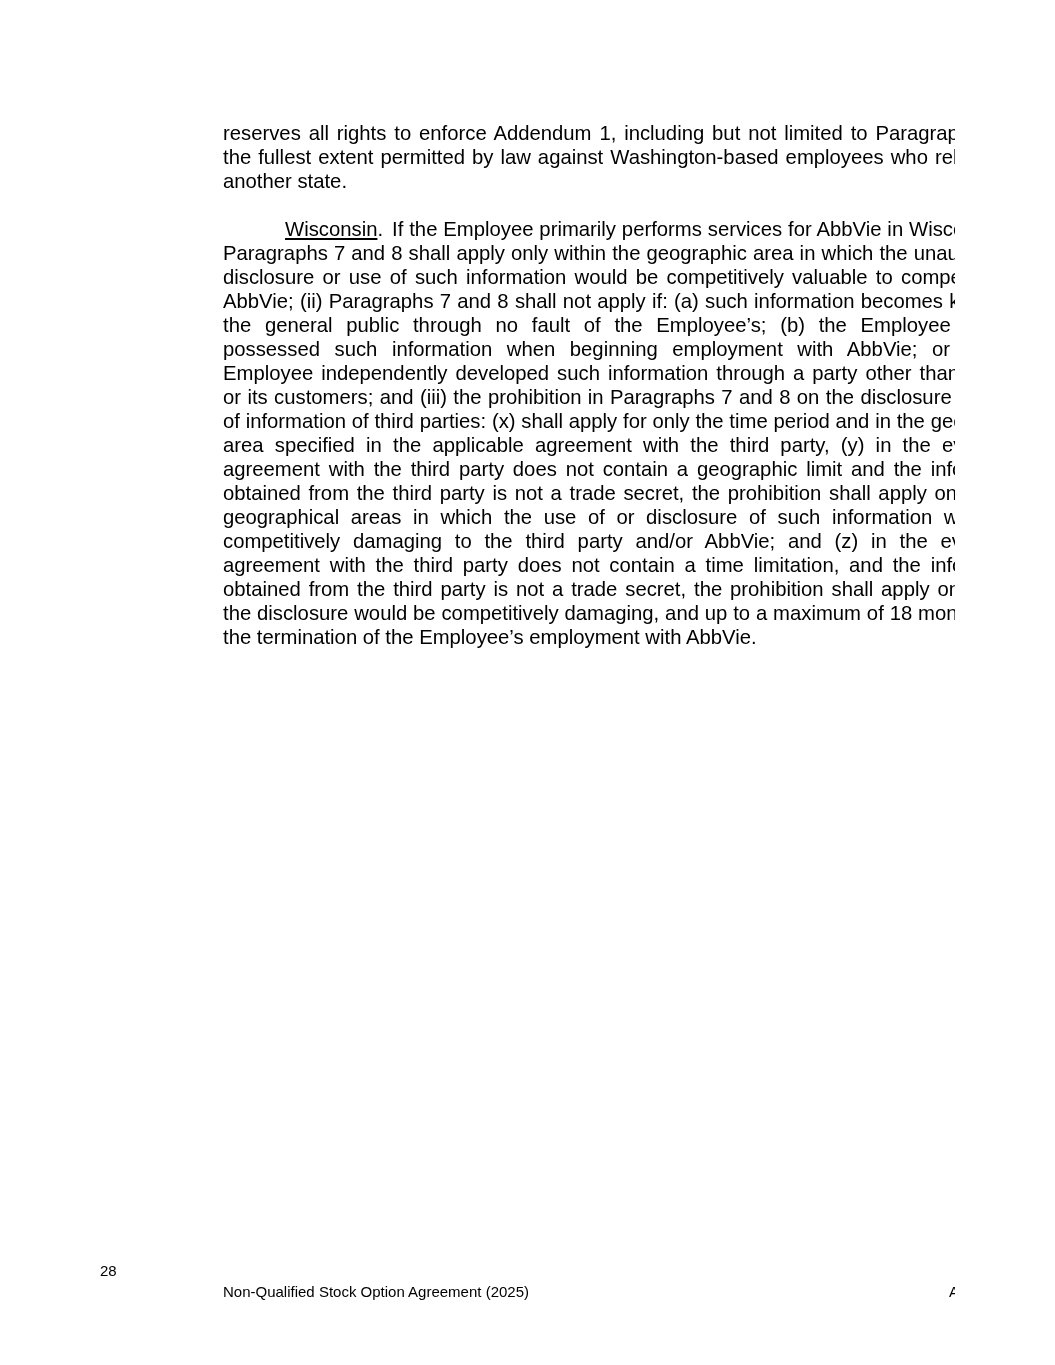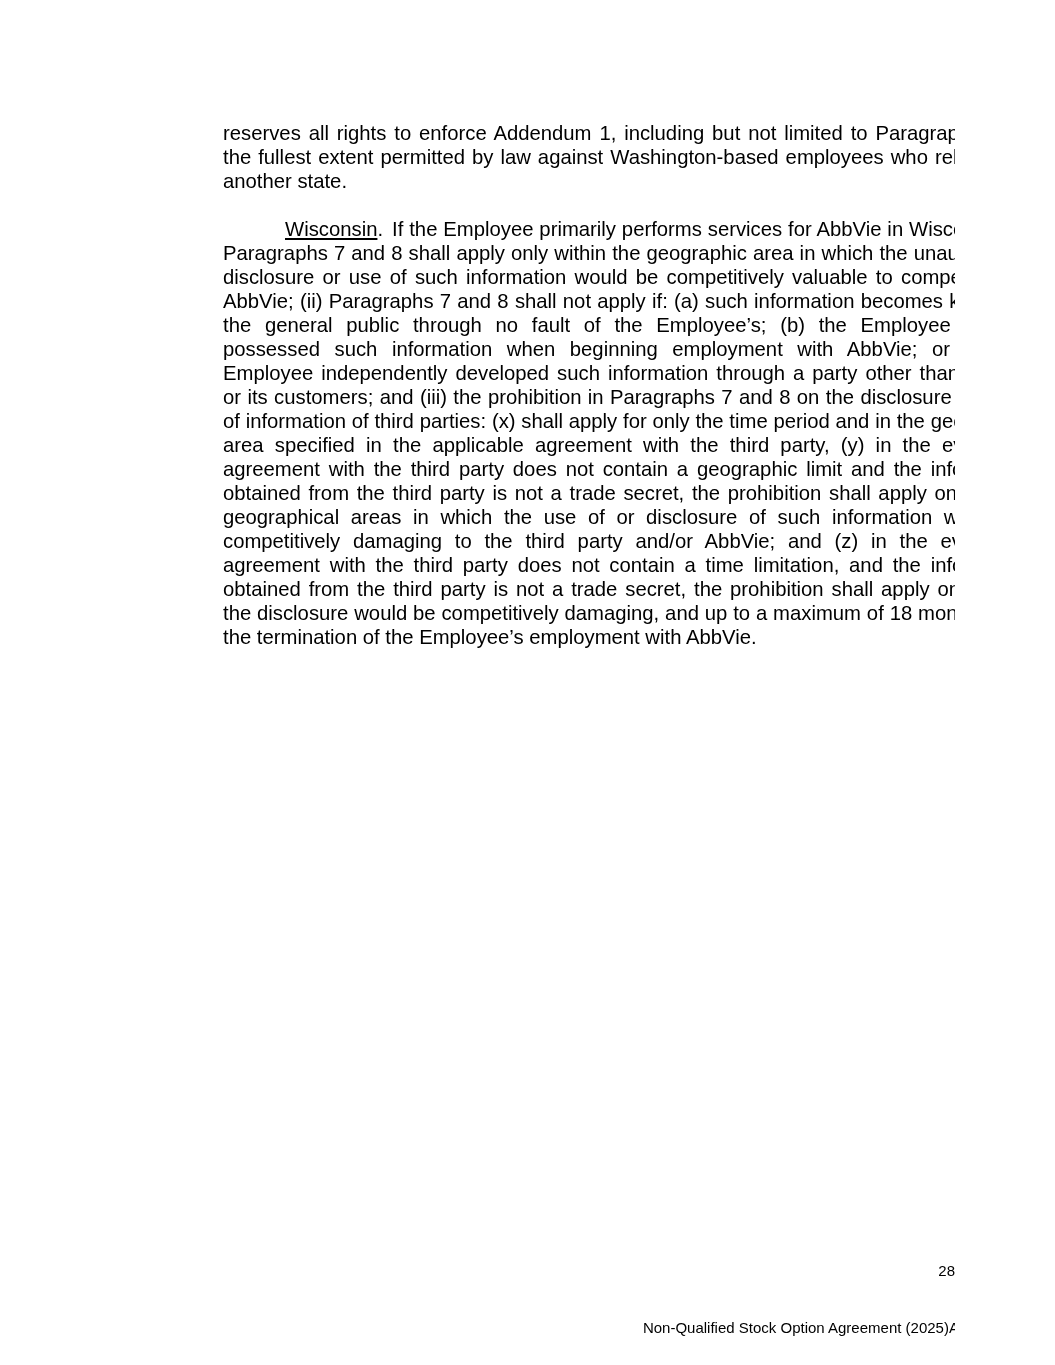--- a/index.html
+++ b/index.html
@@ -38,36 +38,35 @@
     text-decoration: underline;
   }
   .heading-punct {
     margin-right: 9px;
   }
   .footer-page-number {
     position: absolute;
     left: 0;
     top: 1262px;
     width: 100%;
-    text-align: right;
+    text-align: left;
     font-size: 15px;
     line-height: 18px;
     color: #000000;
   }
   .footer-row {
     position: absolute;
     left: 123px;
     top: 1283px;
     width: 811px;
     display: flex;
-    justify-content: flex-end;
+    justify-content: space-between;
     font-size: 15px;
     line-height: 18px;
     color: #000000;
-    margin-top: 36px;
   }
 </style>
 </head>
 <body>
 
 <div class="page">
 
   <div class="content">
 
     <p class="para-washington">reserves all rights to enforce Addendum 1, including but not limited to Paragraph 16, to the fullest extent permitted by law against Washington-based employees who relocate to another state.</p>

